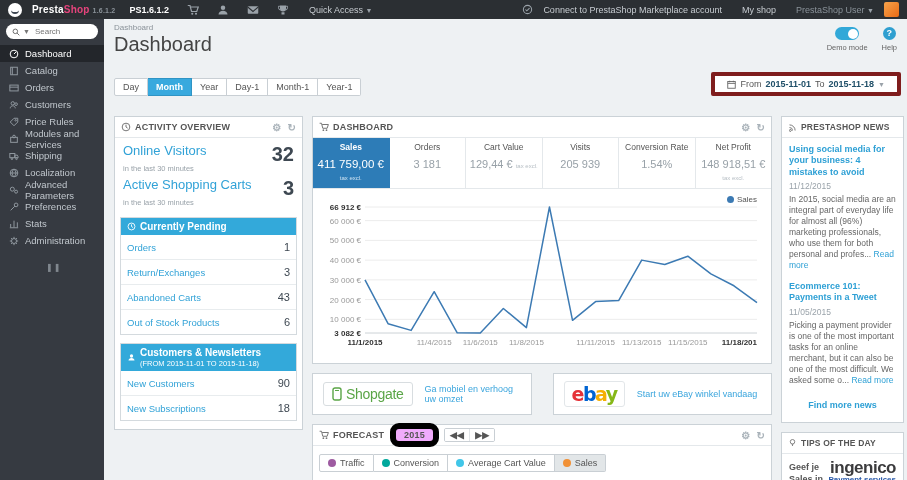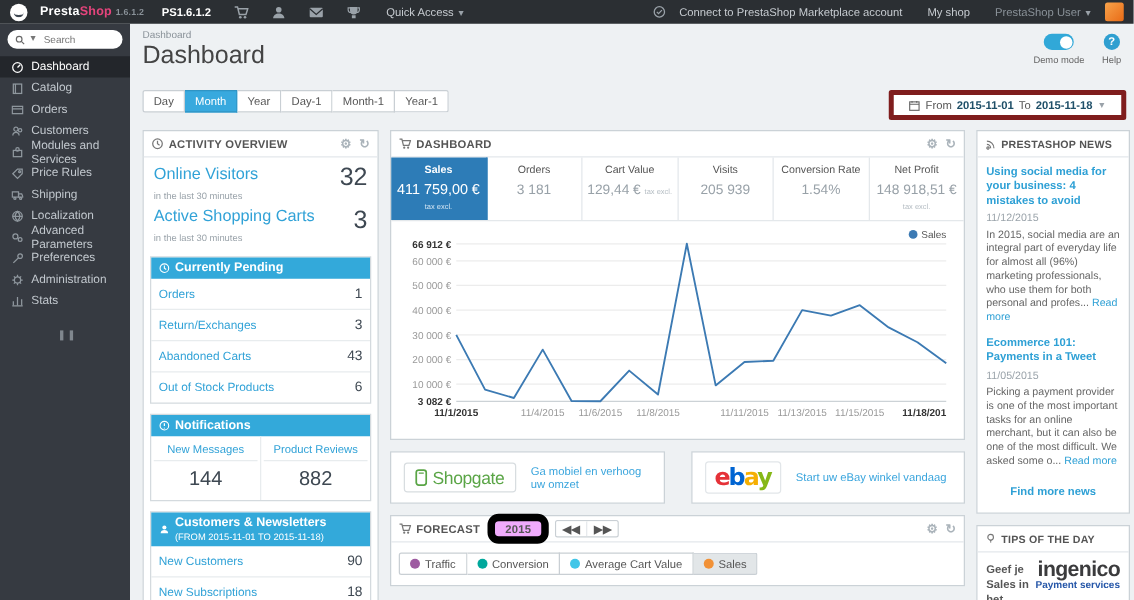--- a/index.html
+++ b/index.html
@@ -37,45 +37,45 @@
   
   .main{position:absolute;left:104px;top:19px;right:0;bottom:0;overflow:hidden}
   .breadcrumb{font-size:8px;color:#8a9299;padding:4px 0 0 10px}
   .page-title{font-size:20px;color:#444;padding:1px 0 0 10px;font-weight:normal}
   .head-right{position:absolute;top:8px;right:10px;display:flex;gap:14px;text-align:center}
   .toggle{width:24px;height:13px;background:#31a8d8;border-radius:7px;position:relative;margin:0 auto;cursor:pointer}
   .toggle i{position:absolute;right:1.5px;top:1.5px;width:10px;height:10px;border-radius:50%;background:#fff}
   .help-circle{width:13px;height:13px;border-radius:50%;background:#2f9fd0;color:#fff;font-size:9px;font-weight:bold;
                line-height:13px;text-align:center;margin:0 auto;cursor:pointer}
   .head-right .lbl{font-size:7.5px;color:#666;margin-top:3px}
-  .toolbar{display:flex;align-items:flex-start;margin:16px 6px 8px 10px}
+  .toolbar{display:flex;align-items:flex-end;margin:16px 6px 20px 10px}
   .btn-group{display:flex}
   .btn-group .btn{background:#fff;border:1px solid #c9cfd4;border-left-width:0;padding:3px 8px;font-size:9px;color:#555;cursor:pointer}
   .btn-group .btn:first-child{border-left-width:1px;border-radius:2px 0 0 2px}
   .btn-group .btn:last-child{border-radius:0 2px 2px 0}
-  .btn-group .btn.active{background:#38a9de;border-color:#2f94c4;color:#fff;font-weight:normal}
+  .btn-group .btn.active{background:#38a9de;border-color:#2f94c4;color:#fff;font-weight:bold}
   .date-btn{margin-left:auto;background:#fff;border:4px solid #7f1d1d;border-radius:2px;padding:3px 12px;font-size:9px;
             color:#555;display:flex;align-items:center;gap:4px;cursor:pointer}
   .date-btn b{color:#1f4f68}
   
   .content{display:flex;gap:9px;margin:2px 6px 0 10px;align-items:flex-start}
   .col-a{width:189px;flex:0 0 auto}
   .col-b{width:460px;flex:0 0 auto}
   .col-c{width:123px;flex:0 0 auto}
   .panel{background:#fff;border:1px solid #cbd2d7;margin-bottom:9px}
   .panel-h{height:20px;display:flex;align-items:center;padding:0 6px;border-bottom:1px solid #e4e8eb;
            color:#555;font-size:9px;font-weight:bold;letter-spacing:.2px}
   .panel-h svg{margin-right:4px}
   .panel-h .sp{flex:1}
   .ph-tool{color:#aab3ba;font-size:10px;margin-left:6px;cursor:pointer}
   
   .act-big{padding:5px 8px 2px 8px}
   .act-row{display:flex;justify-content:space-between;align-items:flex-start}
   .act-row a{color:#31a2d7;font-size:13px}
-  .act-row .num{font-size:20px;color:#3e4852;font-weight:normal}
+  .act-row .num{font-size:20px;color:#3e4852;font-weight:bold}
   .act-sub{font-size:7.5px;color:#9aa3aa;margin:-2px 0 4px 0}
   .section{margin:4px 5px 8px 5px;border:1px solid #d4dade}
   .bluebar{background:#33a9da;color:#fff;padding:3px 6px;font-size:10px;font-weight:bold;display:flex;align-items:center;gap:4px}
   .bluebar .sub{display:block;font-weight:normal;font-size:7.5px;margin-top:1px}
   .bluebar svg{flex:0 0 auto}
   .trow{display:flex;justify-content:space-between;align-items:center;padding:6px 6px;border-bottom:1px solid #e8ecee;font-size:9.5px}
   .trow:last-child{border-bottom:0}
   .trow a{color:#31a2d7}
   .trow .v{color:#3e4852;font-size:11px}
   .two-col{display:flex}
@@ -207,31 +207,31 @@
   <div class="nav-item">
     <svg width="10" height="10" viewBox="0 0 12 12">
         <circle cx="4.5" cy="4" r="2"></circle>
         <circle cx="8.5" cy="5" r="1.6"></circle>
         <path d="M1.5 10c0-2 1.5-3 3-3s3 1 3 3"></path>
       </svg>
     <span>Customers</span>
     </div>
   <div class="nav-item">
     <svg width="10" height="10" viewBox="0 0 12 12">
+        <path d="M1.5 6L6 1.5h4.5V6L6 10.5z"></path>
+        <circle cx="8" cy="4" r=".9"></circle>
+      </svg>
+    <span>Price Rules</span>
+    </div>
+  <div class="nav-item">
+    <svg width="10" height="10" viewBox="0 0 12 12">
         <rect x="2" y="4" width="8" height="6"></rect>
         <circle cx="6" cy="3" r="1.6"></circle>
       </svg>
     <span>Modules and Services</span>
-    </div>
-  <div class="nav-item">
-    <svg width="10" height="10" viewBox="0 0 12 12">
-        <path d="M1.5 6L6 1.5h4.5V6L6 10.5z"></path>
-        <circle cx="8" cy="4" r=".9"></circle>
-      </svg>
-    <span>Price Rules</span>
     </div>
   <div class="nav-item">
     <svg width="10" height="10" viewBox="0 0 12 12">
         <rect x="1" y="3" width="6" height="5"></rect>
         <path d="M7 5h3l1 2v1H7z"></path>
         <circle cx="3.5" cy="9.3" r="1"></circle>
         <circle cx="9" cy="9.3" r="1"></circle>
       </svg>
     <span>Shipping</span>
     </div>
@@ -251,31 +251,31 @@
     </div>
   <div class="nav-item">
     <svg width="10" height="10" viewBox="0 0 12 12">
         <path d="M2 10l5-5"></path>
         <circle cx="8.5" cy="3.5" r="2.2"></circle>
       </svg>
     <span>Preferences</span>
     </div>
   <div class="nav-item">
     <svg width="10" height="10" viewBox="0 0 12 12">
+        <path d="M2 10V6M6 10V2M10 10V4"></path>
+        <path d="M1 10.5h10"></path>
+      </svg>
+    <span>Stats</span>
+    </div>
+  <div class="nav-item">
+    <svg width="10" height="10" viewBox="0 0 12 12">
         <circle cx="6" cy="6" r="3"></circle>
         <path d="M6 1v2M6 9v2M1 6h2M9 6h2M2.5 2.5l1.4 1.4M8.1 8.1l1.4 1.4M9.5 2.5L8.1 3.9M3.9 8.1L2.5 9.5"></path>
       </svg>
     <span>Administration</span>
-    </div>
-  <div class="nav-item">
-    <svg width="10" height="10" viewBox="0 0 12 12">
-        <path d="M2 10V6M6 10V2M10 10V4"></path>
-        <path d="M1 10.5h10"></path>
-      </svg>
-    <span>Stats</span>
     </div>
   <div class="collapse-btn">❚❚</div>
 </div>
 
 <div class="main">
   <div class="breadcrumb">Dashboard</div>
   <div class="page-title">Dashboard</div>
 
   <div class="head-right">
     <div>
@@ -358,39 +358,20 @@
           <div class="trow">
               <a>Abandoned Carts</a>
               <span class="v">43</span>
             </div>
           <div class="trow">
               <a>Out of Stock Products</a>
               <span class="v">6</span>
             </div>
         </div>
 
-        <div class="section">
-          <div class="bluebar">
-            <svg width="9" height="9" viewBox="0 0 12 12">
-                <circle cx="6" cy="6" r="4.6" fill="none" stroke="#fff" stroke-width="1.2"></circle>
-                <path d="M6 3.4v3M6 8.2v.9" stroke="#fff" stroke-width="1.3"></path>
-              </svg>
-            <span>Notifications</span>
-          </div>
-          <div class="two-col">
-            <div class="cell">
-              <a>New Messages</a>
-              <div class="v">144</div>
-            </div>
-            <div class="cell">
-              <a>Product Reviews</a>
-              <div class="v">882</div>
-            </div>
-          </div>
-        </div>
 
         <div class="section">
           <div class="bluebar">
             <svg width="9" height="9" viewBox="0 0 12 12">
                 <circle cx="6" cy="4" r="2.2" fill="#fff"></circle>
                 <path d="M2 10c0-2.2 1.8-3.4 4-3.4s4 1.2 4 3.4z" fill="#fff"></path>
               </svg>
             <span><span>Customers &amp; Newsletters</span>
               <span class="sub">(FROM 2015-11-01 TO 2015-11-18)</span></span>
           </div>

